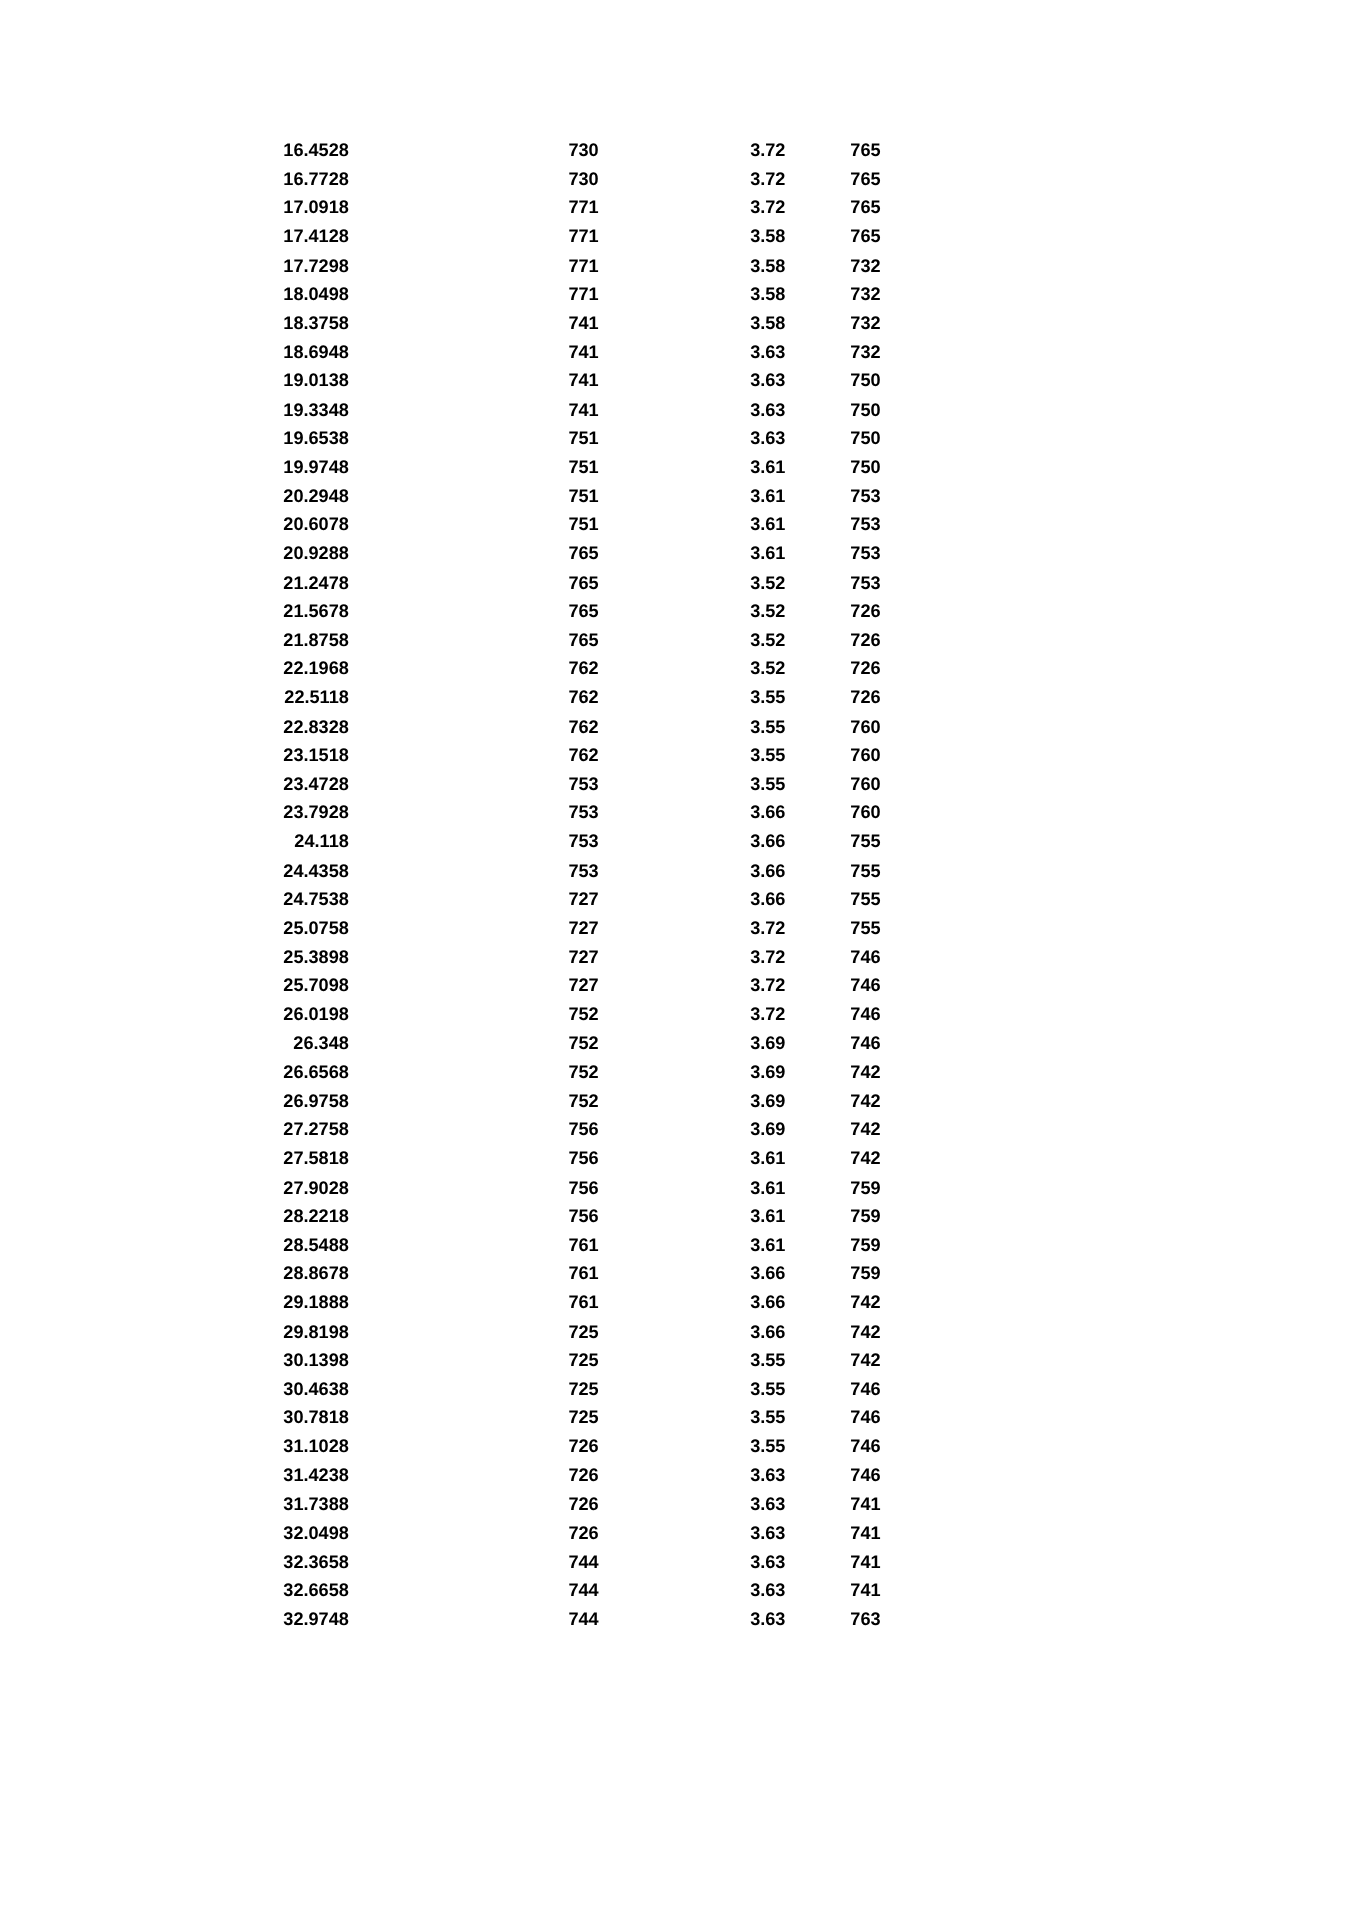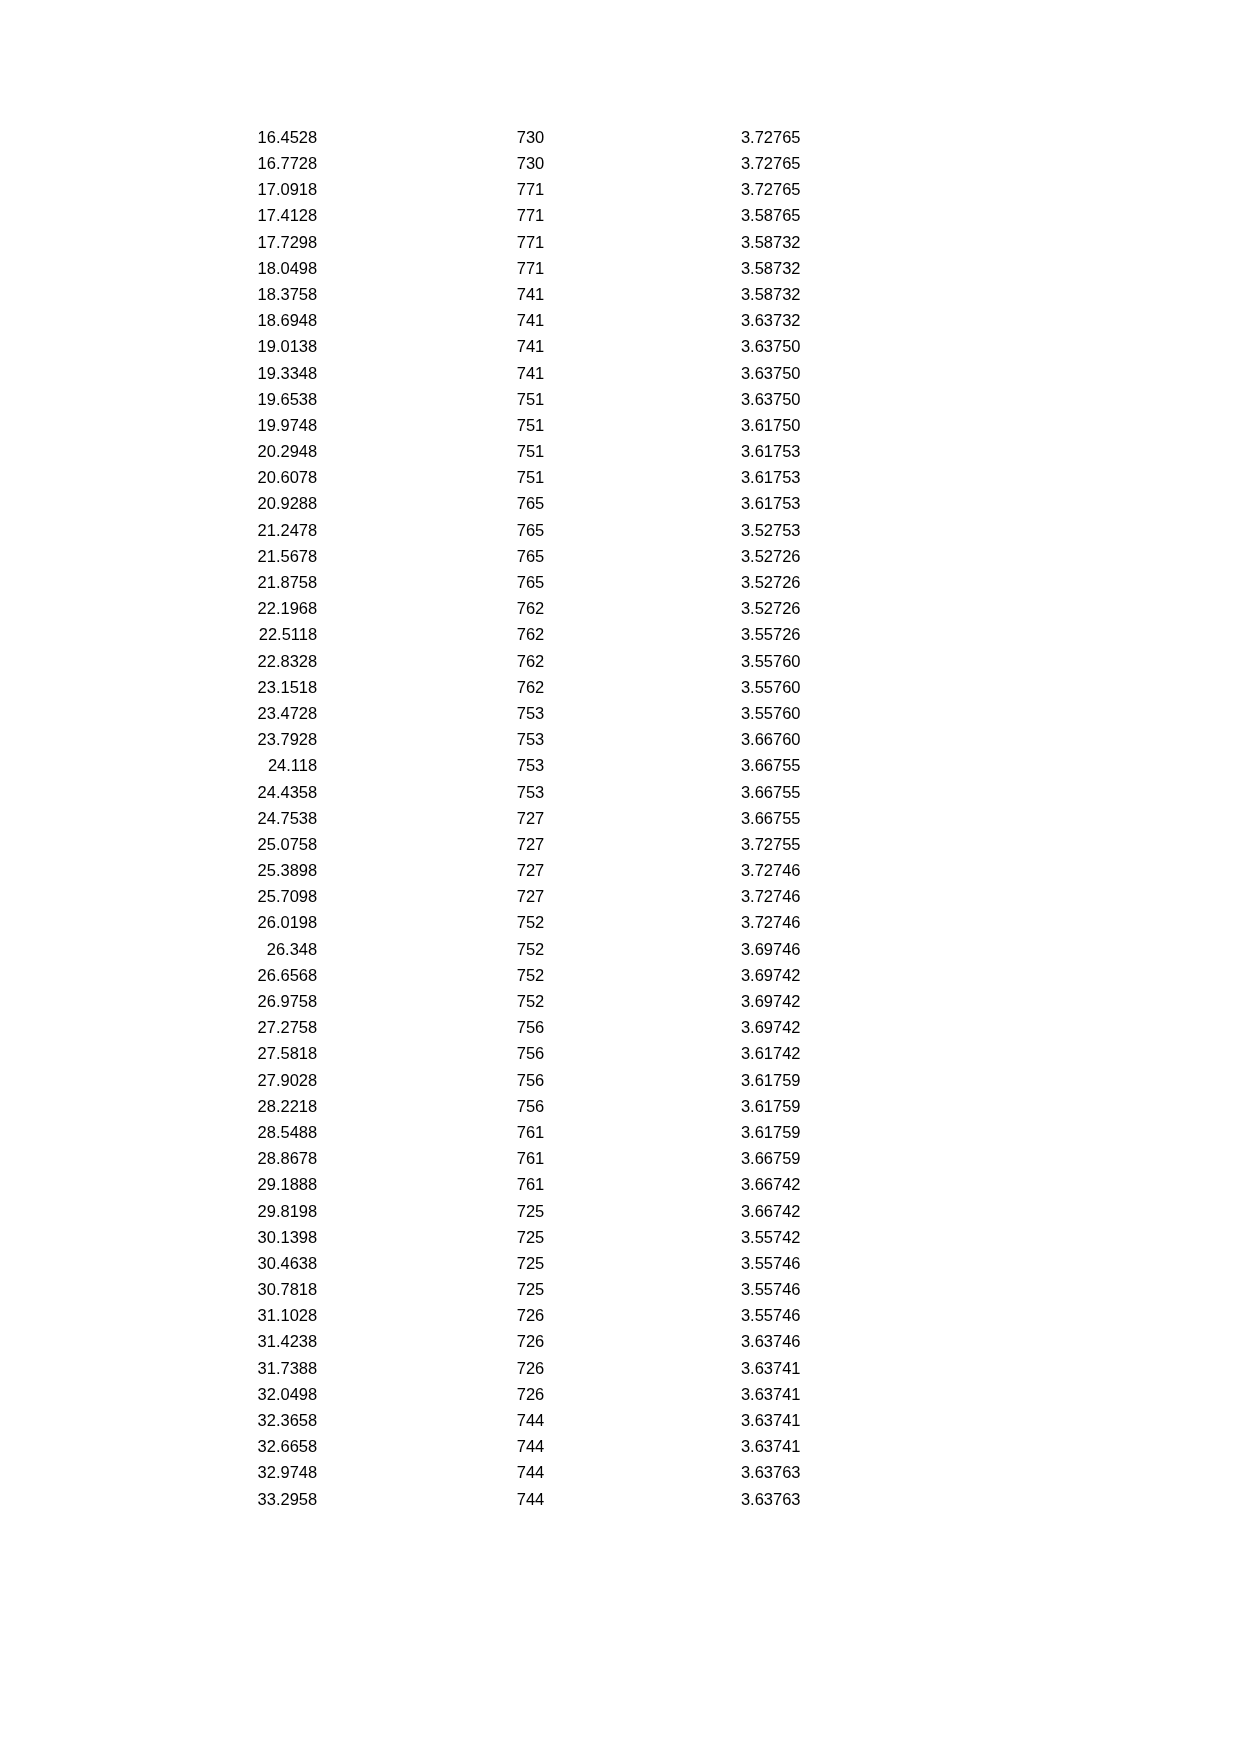--- a/index.html
+++ b/index.html
@@ -15,20 +15,21 @@
     position: relative;
     overflow: hidden;
   }
   .page {
     position: absolute;
     left: 0;
     top: 0;
     width: 1241px;
     height: 1754px;
     background: #ffffff;
+    font-weight: bold;
   }
   .data-table {
     position: absolute;
     left: 118px;
     top: 124px;
     border-collapse: collapse;
     font-size: 16.5px;
     line-height: 1;
   }
   .data-table td {
@@ -45,21 +46,21 @@
   .col-b {
     width: 130px;
     text-align: left;
   }
   .col-c {
     width: 185px;
     text-align: center;
   }
   .col-d {
     width: 150px;
-    text-align: right;
+    text-align: center;
   }
   .col-e {
     width: 100px;
     text-align: left;
   }
 </style>
 </head>
 <body>
 
 <div class="page">
@@ -422,22 +423,15 @@
           <td class="col-d">3.63</td>
           <td class="col-e">741</td>
         </tr>
         <tr>
           <td class="col-a">32.974</td>
           <td class="col-b">8</td>
           <td class="col-c">744</td>
           <td class="col-d">3.63</td>
           <td class="col-e">763</td>
         </tr>
-        <tr>
-          <td class="col-a">33.295</td>
-          <td class="col-b">8</td>
-          <td class="col-c">744</td>
-          <td class="col-d">3.63</td>
-          <td class="col-e">763</td>
-        </tr>
       </tbody>
   </table>
 </div>
 
 </body></html>

